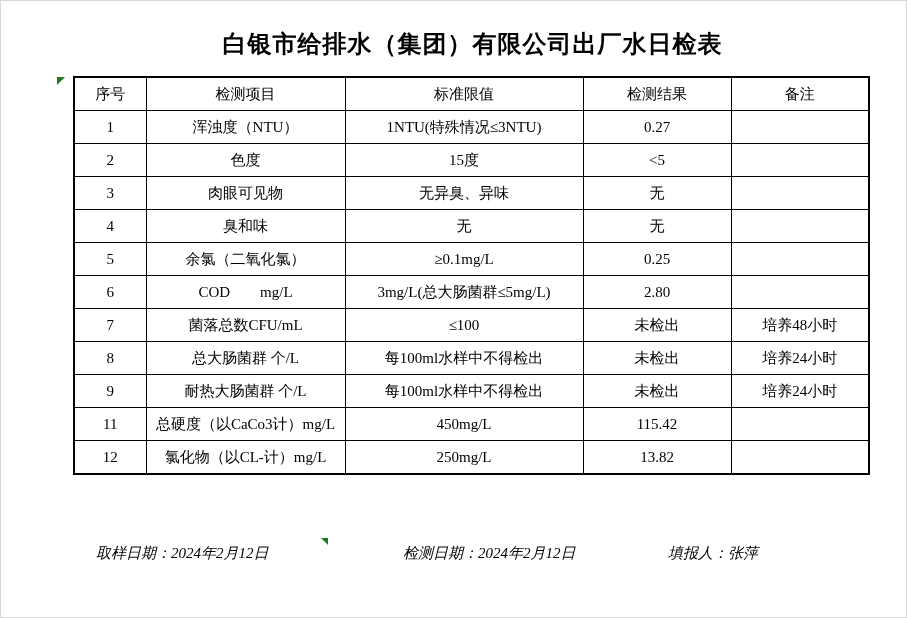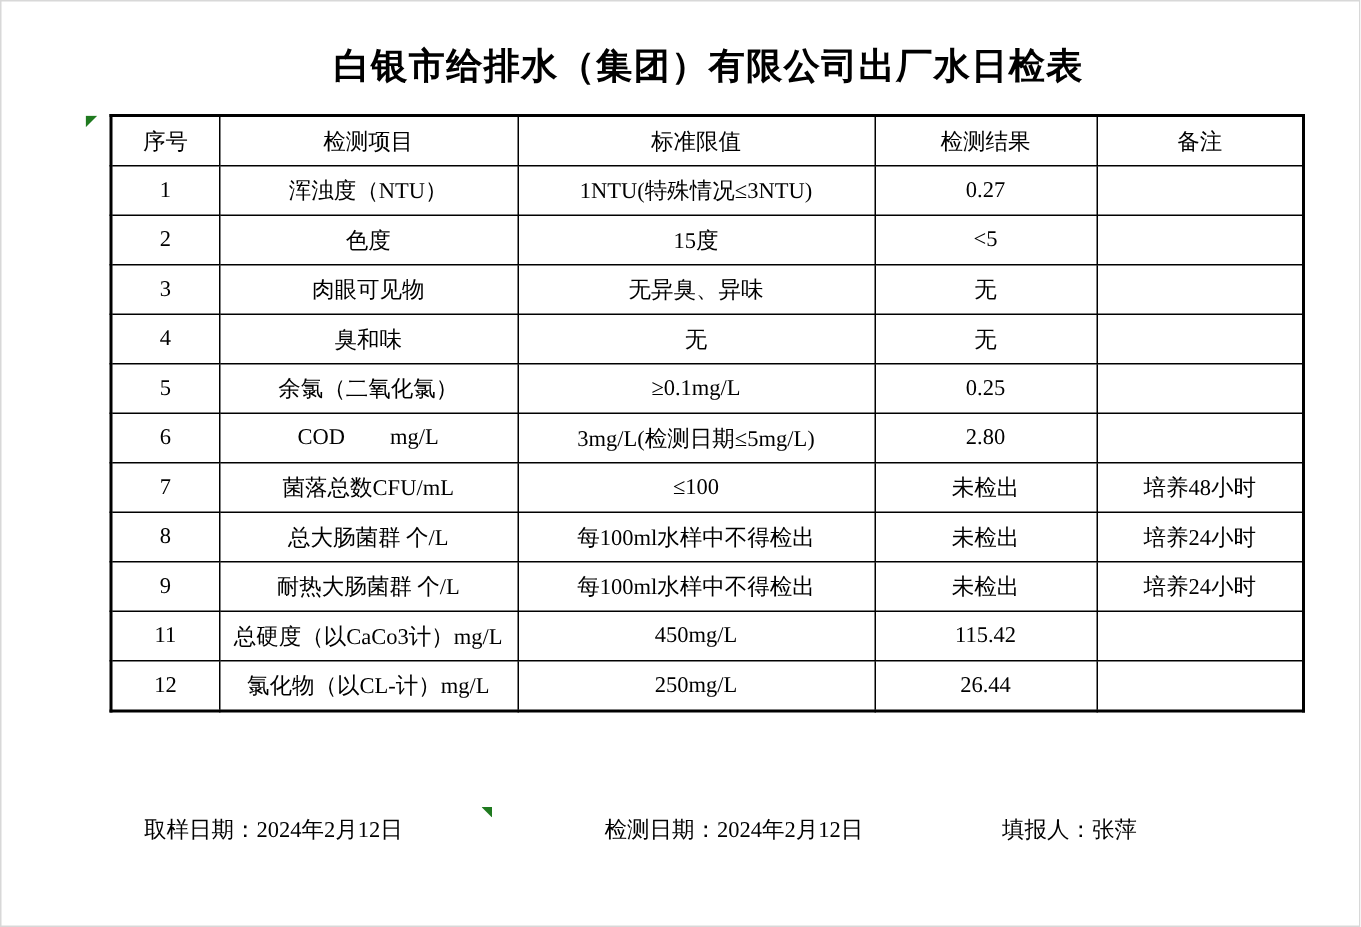--- a/index.html
+++ b/index.html
@@ -52,20 +52,21 @@
   table.inspection {
     border: 2px solid #000000;
   }
   .footer-line {
     position: absolute;
     top: 543px;
     left: 0;
     width: 100%;
     height: 22px;
     font-size: 15px;
+    font-style: italic;
   }
   .footer-item { position: absolute; white-space: pre; }
   .footer-sampling { left: 95px; }
   .footer-testing  { left: 390px; margin-left: 12px; }
   .footer-reporter { left: 667px; }
   .corner-triangle {
     position: absolute;
     left: 56px;
     top: 76px;
     width: 8px;
@@ -137,21 +138,21 @@
         <tr>
           <td>5</td>
           <td>余氯（二氧化氯）</td>
           <td>≥0.1mg/L</td>
           <td>0.25</td>
           <td></td>
         </tr>
         <tr>
           <td>6</td>
           <td>COD        mg/L</td>
-          <td>3mg/L(检测日期≤5mg/L)</td>
+          <td>3mg/L(总大肠菌群≤5mg/L)</td>
           <td>2.80</td>
           <td></td>
         </tr>
         <tr>
           <td>7</td>
           <td>菌落总数CFU/mL</td>
           <td>≤100</td>
           <td>未检出</td>
           <td>培养48小时</td>
         </tr>
@@ -173,21 +174,21 @@
           <td>11</td>
           <td>总硬度（以CaCo3计）mg/L</td>
           <td>450mg/L</td>
           <td>115.42</td>
           <td></td>
         </tr>
         <tr>
           <td>12</td>
           <td>氯化物（以CL-计）mg/L</td>
           <td>250mg/L</td>
-          <td>26.44</td>
+          <td>13.82</td>
           <td></td>
         </tr>
       </tbody>
   </table>
 
   <div class="corner-triangle" style="background: rgb(31, 122, 31);"></div>
 
   <div class="bottom-triangle" style="background: rgb(31, 122, 31);"></div>
 
   <div class="footer-line">

